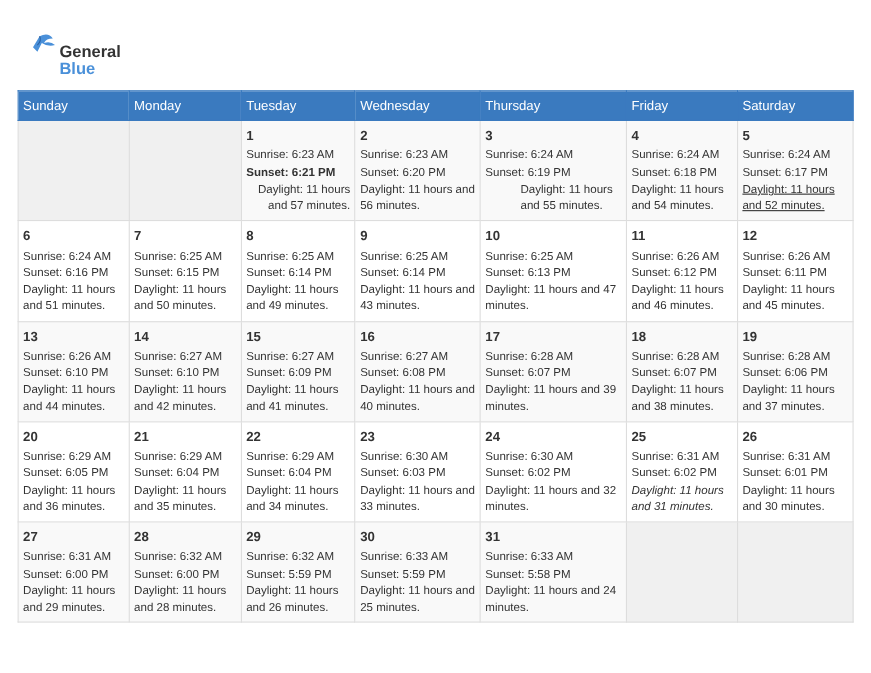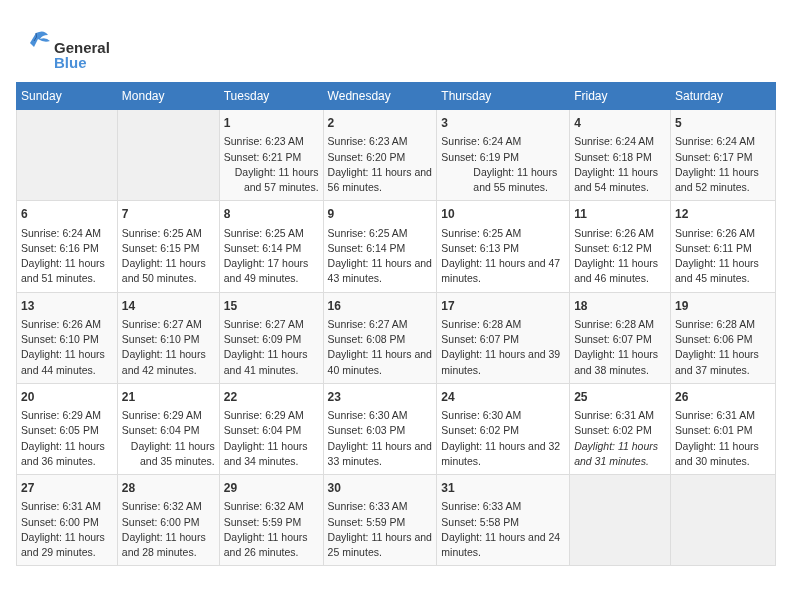--- a/index.html
+++ b/index.html
@@ -113,21 +113,21 @@
         <th>Saturday</th>
       </tr>
   </thead>
   <tbody id="calendar-body">
       <tr>
         <td class="empty"></td>
         <td class="empty"></td>
         <td>
           <span class="day-num">1</span>
           <span style="display: block;">Sunrise: 6:23 AM</span>
-          <span style="display: block;">Sunset: 6:21 PM</span>
+          <span style="display: block; font-weight: bold;">Sunset: 6:21 PM</span>
           <span style="display: block; text-align: right;">Daylight: 11 hours and 57 minutes.</span>
         </td>
         <td>
           <span class="day-num">2</span>
           <span style="display: block;">Sunrise: 6:23 AM</span>
           <span style="display: block;">Sunset: 6:20 PM</span>
           <span style="display: block;">Daylight: 11 hours and 56 minutes.</span>
         </td>
         <td>
           <span class="day-num">3</span>
@@ -138,41 +138,41 @@
         <td>
           <span class="day-num">4</span>
           <span style="display: block;">Sunrise: 6:24 AM</span>
           <span style="display: block;">Sunset: 6:18 PM</span>
           <span style="display: block;">Daylight: 11 hours and 54 minutes.</span>
         </td>
         <td>
           <span class="day-num">5</span>
           <span style="display: block;">Sunrise: 6:24 AM</span>
           <span style="display: block;">Sunset: 6:17 PM</span>
-          <span style="display: block;">Daylight: 11 hours and 52 minutes.</span>
+          <span style="display: block; text-decoration: underline;">Daylight: 11 hours and 52 minutes.</span>
         </td>
       </tr>
       <tr>
         <td>
           <span class="day-num">6</span>
           <span style="display: block;">Sunrise: 6:24 AM</span>
           <span style="display: block;">Sunset: 6:16 PM</span>
           <span style="display: block;">Daylight: 11 hours and 51 minutes.</span>
         </td>
         <td>
           <span class="day-num">7</span>
           <span style="display: block;">Sunrise: 6:25 AM</span>
           <span style="display: block;">Sunset: 6:15 PM</span>
           <span style="display: block;">Daylight: 11 hours and 50 minutes.</span>
         </td>
         <td>
           <span class="day-num">8</span>
           <span style="display: block;">Sunrise: 6:25 AM</span>
           <span style="display: block;">Sunset: 6:14 PM</span>
-          <span style="display: block;">Daylight: 17 hours and 49 minutes.</span>
+          <span style="display: block;">Daylight: 11 hours and 49 minutes.</span>
         </td>
         <td>
           <span class="day-num">9</span>
           <span style="display: block;">Sunrise: 6:25 AM</span>
           <span style="display: block;">Sunset: 6:14 PM</span>
           <span style="display: block;">Daylight: 11 hours and 43 minutes.</span>
         </td>
         <td>
           <span class="day-num">10</span>
           <span style="display: block;">Sunrise: 6:25 AM</span>
@@ -240,21 +240,21 @@
         <td>
           <span class="day-num">20</span>
           <span style="display: block;">Sunrise: 6:29 AM</span>
           <span style="display: block;">Sunset: 6:05 PM</span>
           <span style="display: block;">Daylight: 11 hours and 36 minutes.</span>
         </td>
         <td>
           <span class="day-num">21</span>
           <span style="display: block;">Sunrise: 6:29 AM</span>
           <span style="display: block;">Sunset: 6:04 PM</span>
-          <span style="display: block; text-align: right;">Daylight: 11 hours and 35 minutes.</span>
+          <span style="display: block;">Daylight: 11 hours and 35 minutes.</span>
         </td>
         <td>
           <span class="day-num">22</span>
           <span style="display: block;">Sunrise: 6:29 AM</span>
           <span style="display: block;">Sunset: 6:04 PM</span>
           <span style="display: block;">Daylight: 11 hours and 34 minutes.</span>
         </td>
         <td>
           <span class="day-num">23</span>
           <span style="display: block;">Sunrise: 6:30 AM</span>

